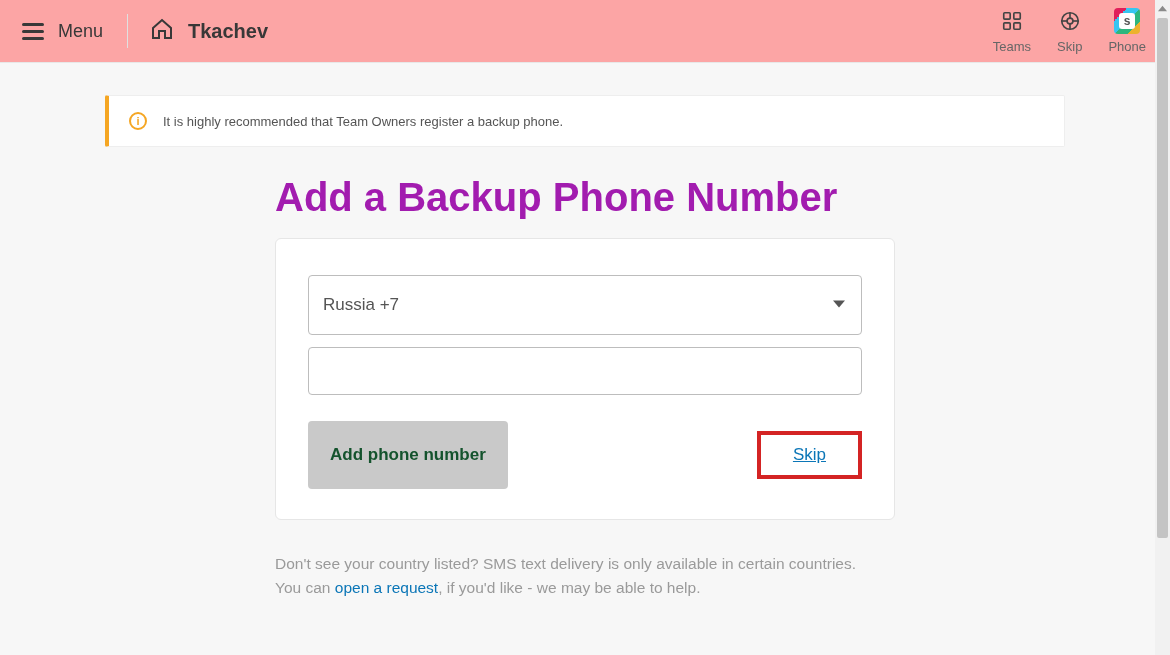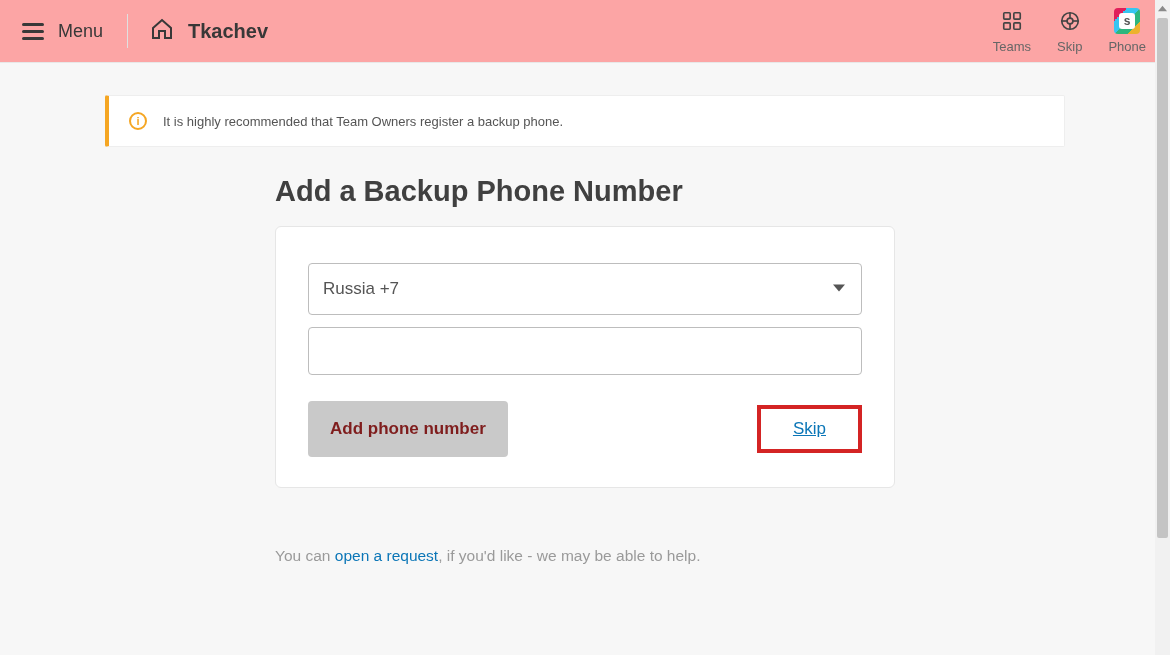--- a/index.html
+++ b/index.html
@@ -76,37 +76,37 @@
     display: flex; align-items: center; justify-content: center;
     margin-right: 16px; flex-shrink: 0;
   }
   .alert-text { font-size: 13px; color: #555; }
 
   
   .main {
     width: 620px;
     margin: 28px auto 0;
   }
-  .title { font-size: 29px; font-weight: 700; color: #404040; margin-bottom: 18px; }
+  .title { font-size: 40px; font-weight: 700; color: #a21caf; margin-bottom: 18px; }
   .desc { font-size: 17px; color: #666; line-height: 1.45; margin-bottom: 24px; }
 
   .card {
     background: #fff;
     border: 1px solid #e6e6e6;
     border-radius: 6px;
     padding: 36px 32px 30px;
   }
   .field-label { font-size: 16px; color: #555; margin-bottom: 18px; }
   .field-label strong { color: #444; font-weight: 700; }
 
   .select {
     position: relative;
     border: 1px solid #bdbdbd;
     border-radius: 4px;
-    height: 52px;
+    height: 60px;
     display: flex; align-items: center;
     padding: 0 14px;
     margin-bottom: 12px;
     cursor: pointer;
     background: #fff;
   }
   .select-value { font-size: 17px; color: #555; }
   .select-caret { position: absolute; right: 16px; top: 50%; transform: translateY(-50%); }
   .select-caret svg { width: 12px; height: 12px; fill: #555; }
 
@@ -123,26 +123,26 @@
   }
 
   .card-actions {
     display: flex;
     align-items: center;
     justify-content: space-between;
     margin-top: 26px;
   }
   .btn-primary-disabled {
     background: #c9c9c9;
-    color: #7f1d1d;
+    color: #14532d;
     font-size: 17px;
     font-weight: 700;
     border: none;
     border-radius: 4px;
-    padding: 18px 22px;
+    padding: 24px 22px;
     cursor: not-allowed;
   }
   .skip-wrap {
     border: 4px solid #d42424;
     padding: 10px 32px;
   }
   .skip-link {
     color: #0b76b7;
     font-size: 17px;
     text-decoration: underline;
@@ -255,21 +255,21 @@
 
       <div class="card-actions">
         <button class="btn-primary-disabled" disabled="">Add phone number</button>
         <span class="skip-wrap">
           <a class="skip-link">Skip</a>
         </span>
       </div>
     </div>
 
     <p class="footer-note">
-      <br>
+      <span>Don't see your country listed? SMS text delivery is only available in certain countries.</span><br>
       <span>You can </span><a>open a request</a><span>, if you'd like - we may be able to help.</span>
     </p>
   </div>
 
 </div>
 
 <div class="vscroll">
   <div class="thumb-top">
     <svg viewBox="0 0 10 10">
         <path d="M0 8 L5 2 L10 8 Z"></path>

